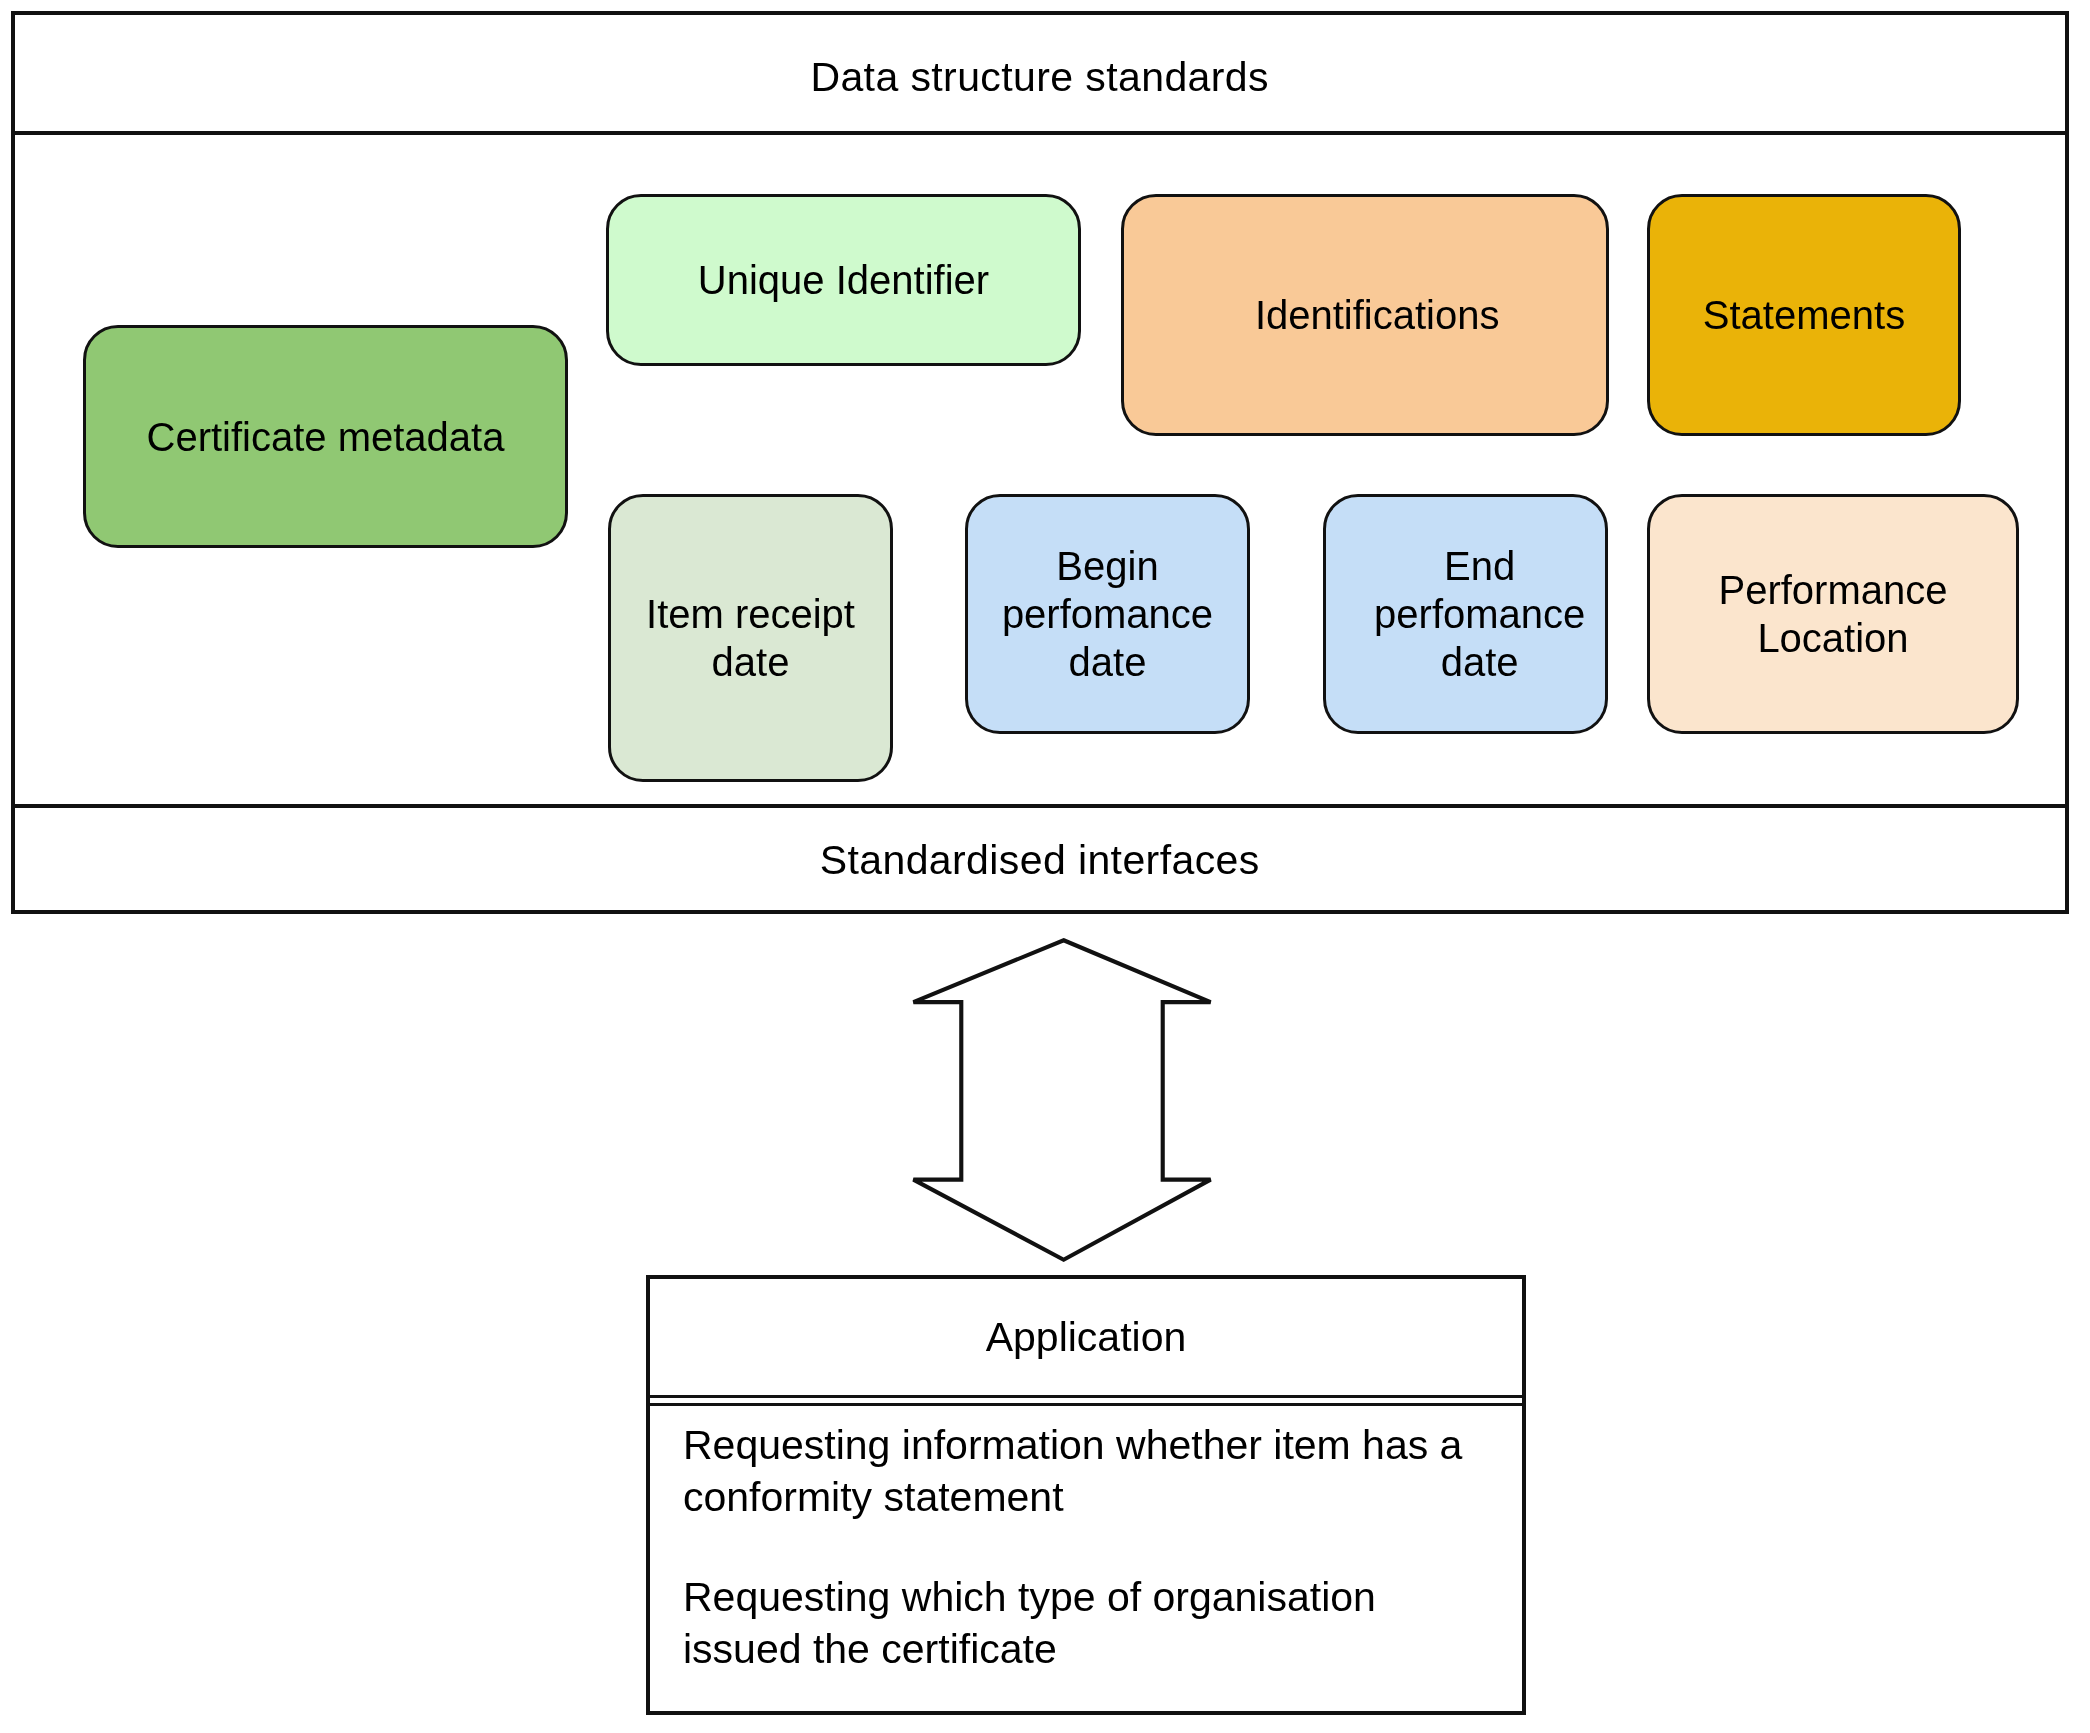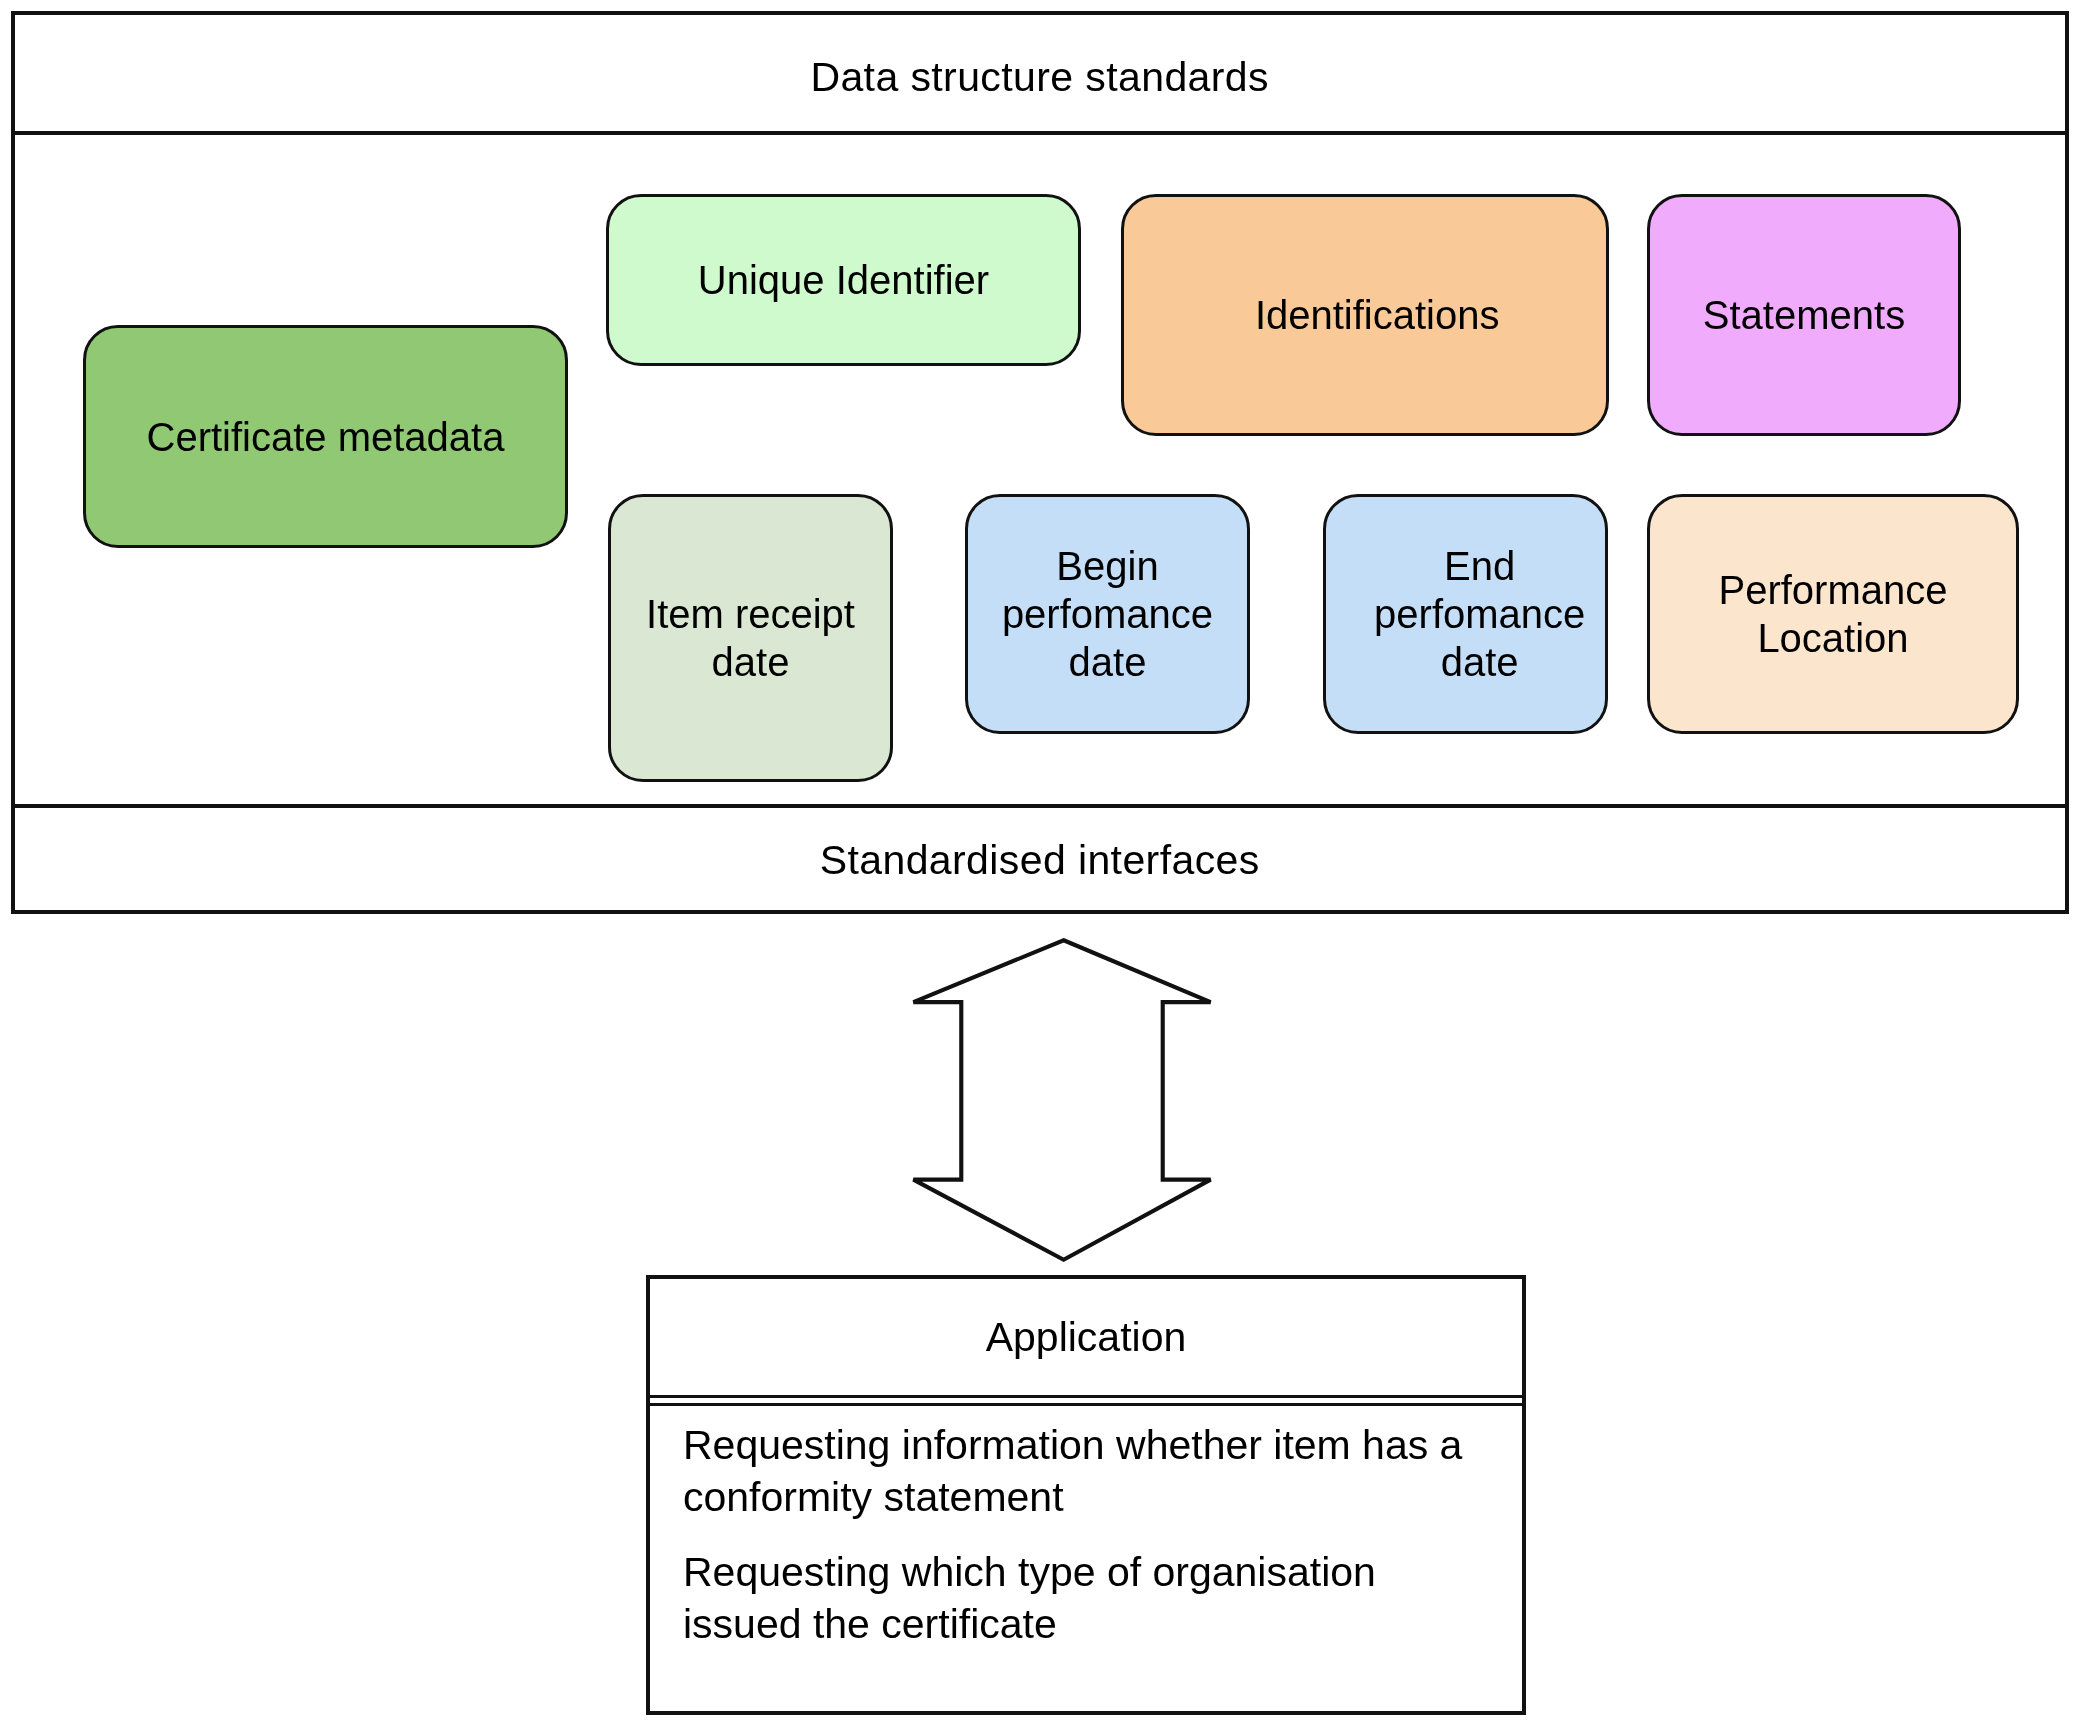--- a/index.html
+++ b/index.html
@@ -48,21 +48,21 @@
     height:116px;flex:0 0 auto;
     display:flex;align-items:center;justify-content:center;
     font-size:41px;border-bottom:3.3px solid #111;
   }
   .app-body{
     flex:1;border-top:3.3px solid #111;margin-top:5px;
     padding:13.2px 33px 0 33px;
     font-size:41px;line-height:52px;text-align:left;
   }
   .app-body p{margin:0;}
-  .app-body p + p{margin-top:23px;}
+  .app-body p + p{margin-top:48px;}
 </style>
 </head>
 <body>
 
 <div class="canvas">
 
   <div class="abs outer-box"></div>
 
   <div class="abs band-title dss-title">Data structure standards</div>
   <div class="abs hline" style="top:131px;"></div>
@@ -72,21 +72,21 @@
   </div>
 
   <div class="abs rbox ui-box" style="background-color: rgb(207, 250, 205);">
     <span>Unique Identifier</span>
   </div>
 
   <div class="abs rbox ident-box" style="background-color: rgb(249, 201, 151);">
     <span>Identifications</span>
   </div>
 
-  <div class="abs rbox stmt-box" style="background-color: #f0abfc; text-align: center;">
+  <div class="abs rbox stmt-box" style="background-color: #eab308; text-align: center;">
     <span>Statements</span>
   </div>
 
   <div class="abs rbox item-box" style="background-color: rgb(218, 232, 211);">
     <span>Item receipt date</span>
   </div>
 
   <div class="abs rbox begin-box" style="background-color: rgb(197, 222, 247);">
     <span>Begin perfomance date</span>
   </div>

